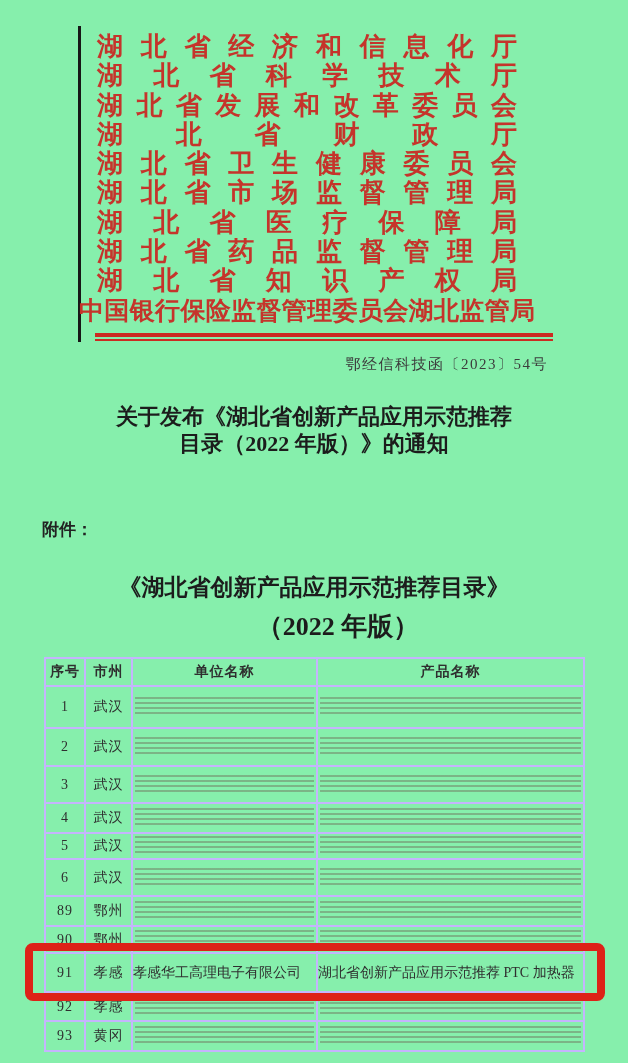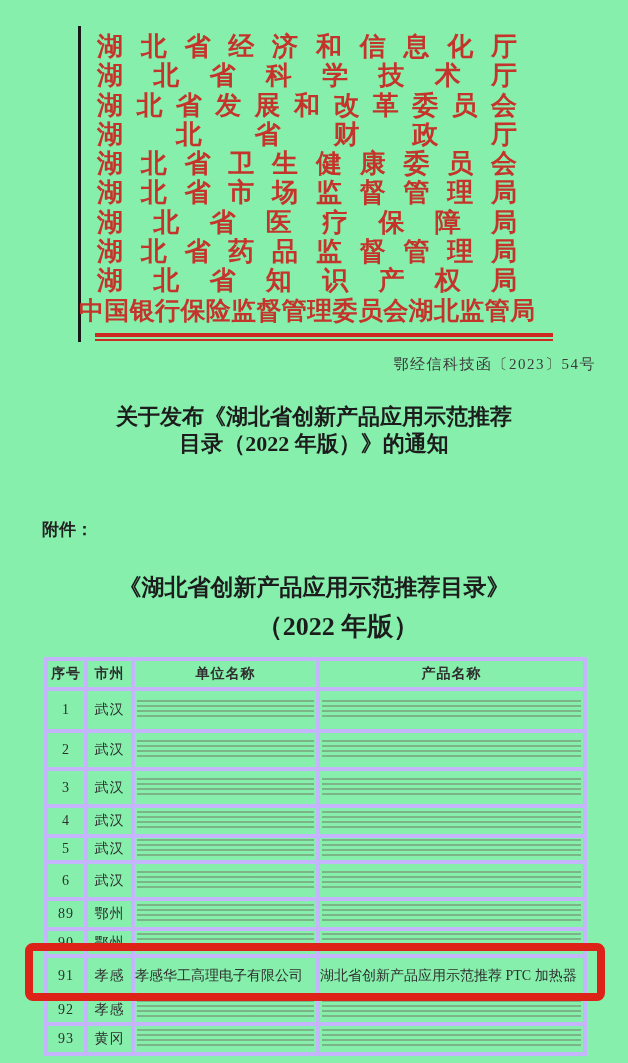--- a/index.html
+++ b/index.html
@@ -36,21 +36,21 @@
   }
 
   
   .red-rule { position:absolute; top:333px; left:95px; width:458px; }
   .rule-thick { height:4px; background:#cc2a21; }
   .rule-thin  { height:2px; background:#cc2a21; margin-top:2px; }
 
   .doc-number {
     position:absolute; top:355px; left:0; width:548px;
     text-align:right;
-    font-size:15px; letter-spacing:1.5px; color:#3c3c3c;margin-left:48px;
+    font-size:15px; letter-spacing:1.5px; color:#3c3c3c;
   }
 
   .notice-title {
     position:absolute; top:403px; left:0; width:628px;
     text-align:center;
     font-size:22px; font-weight:bold; color:#1c1c1c;
     line-height:27px;
   }
 
   .attachment {
@@ -69,21 +69,21 @@
     font-size:26px; font-weight:bold; color:#1c1c1c;padding-left:24px;
   }
 
   
   .table-wrap { position:absolute; top:657px; left:44px; width:539px; }
   table.products {
     border-collapse:collapse; width:539px; table-layout:fixed;
     font-size:14px; color:#2f2f2f;
   }
   table.products th, table.products td {
-    border:4px solid #c4b5fd;
+    border:2px solid #c4b5fd;
     padding:0; overflow:hidden;
   }
   table.products th {
     font-weight:bold; text-align:center; font-size:14px;
     height:26px; letter-spacing:1px;
   }
   col.c-no   { width:40px; }
   col.c-city { width:47px; }
   col.c-unit { width:185px; }
   col.c-prod { width:267px; }

